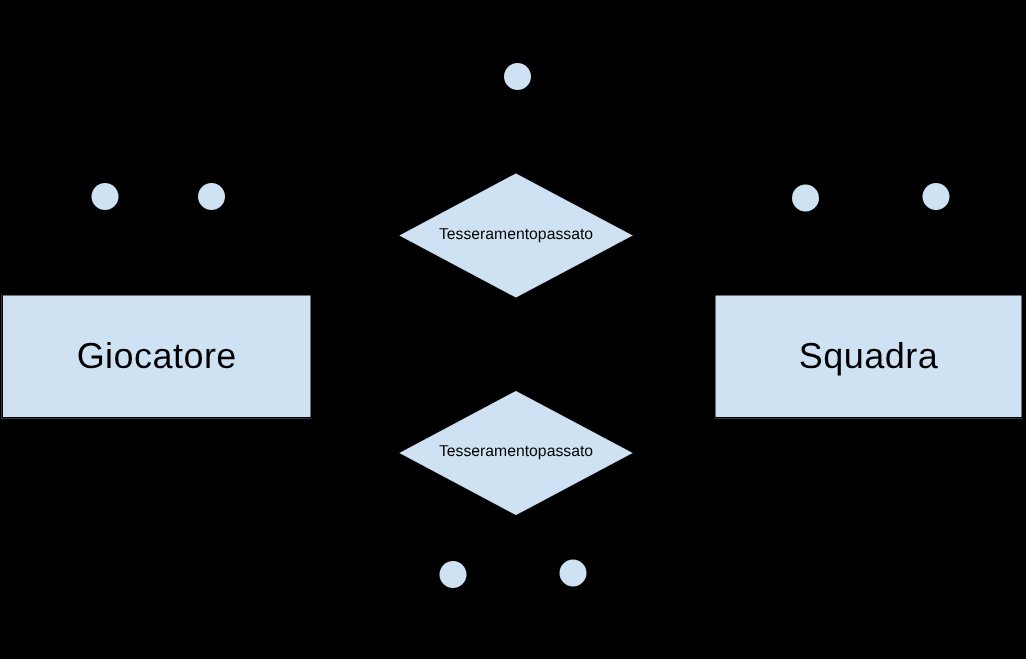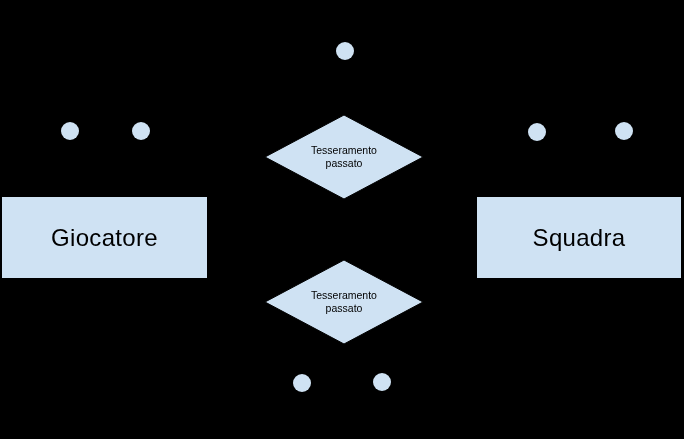--- a/index.html
+++ b/index.html
@@ -42,21 +42,21 @@
   .relationship svg {
     position: absolute;
     left: 0; top: 0;
     display: block;
   }
   .rel-label {
     position: absolute;
     left: 0; top: 0;
     width: 100%; height: 100%;
     display: flex;
-    flex-direction: column;
+    flex-direction: row;
     align-items: center;
     justify-content: center;
     color: var(--text-color, #000000);
     font-size: 10.5px;
     line-height: 13.5px;
     text-align: center;
   }
   .dot {
     position: absolute;
     border-radius: 50%;

